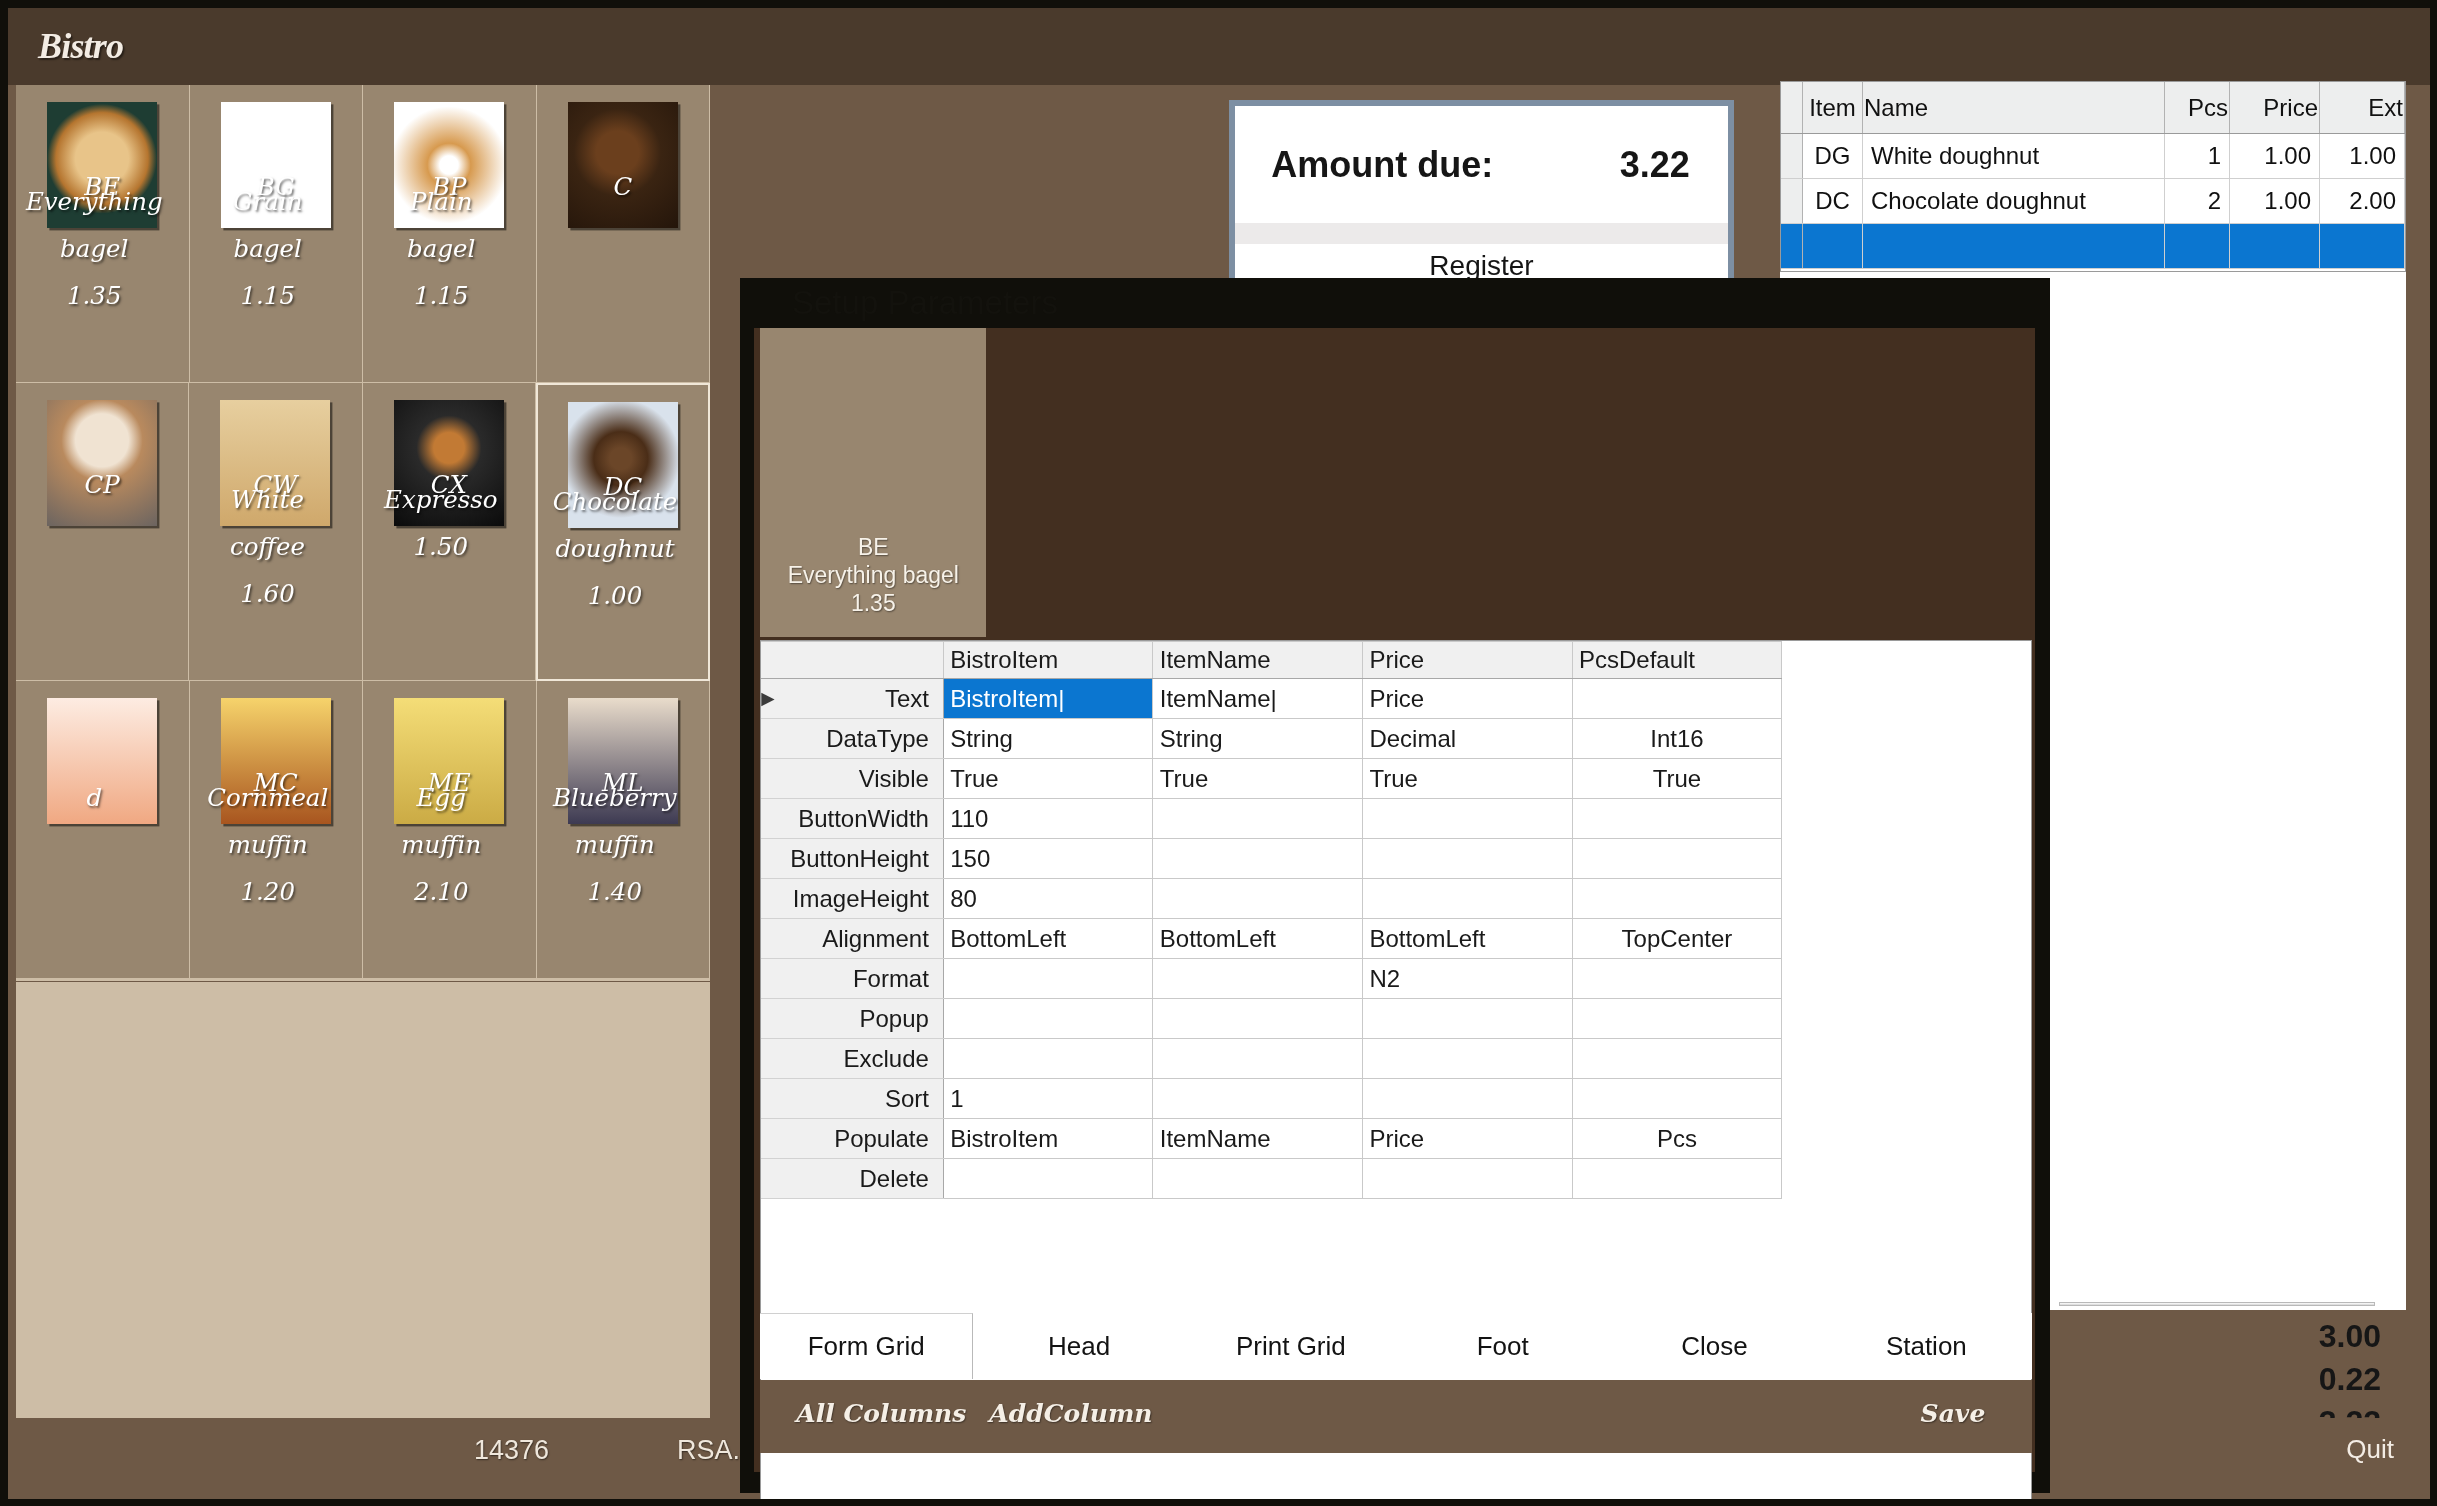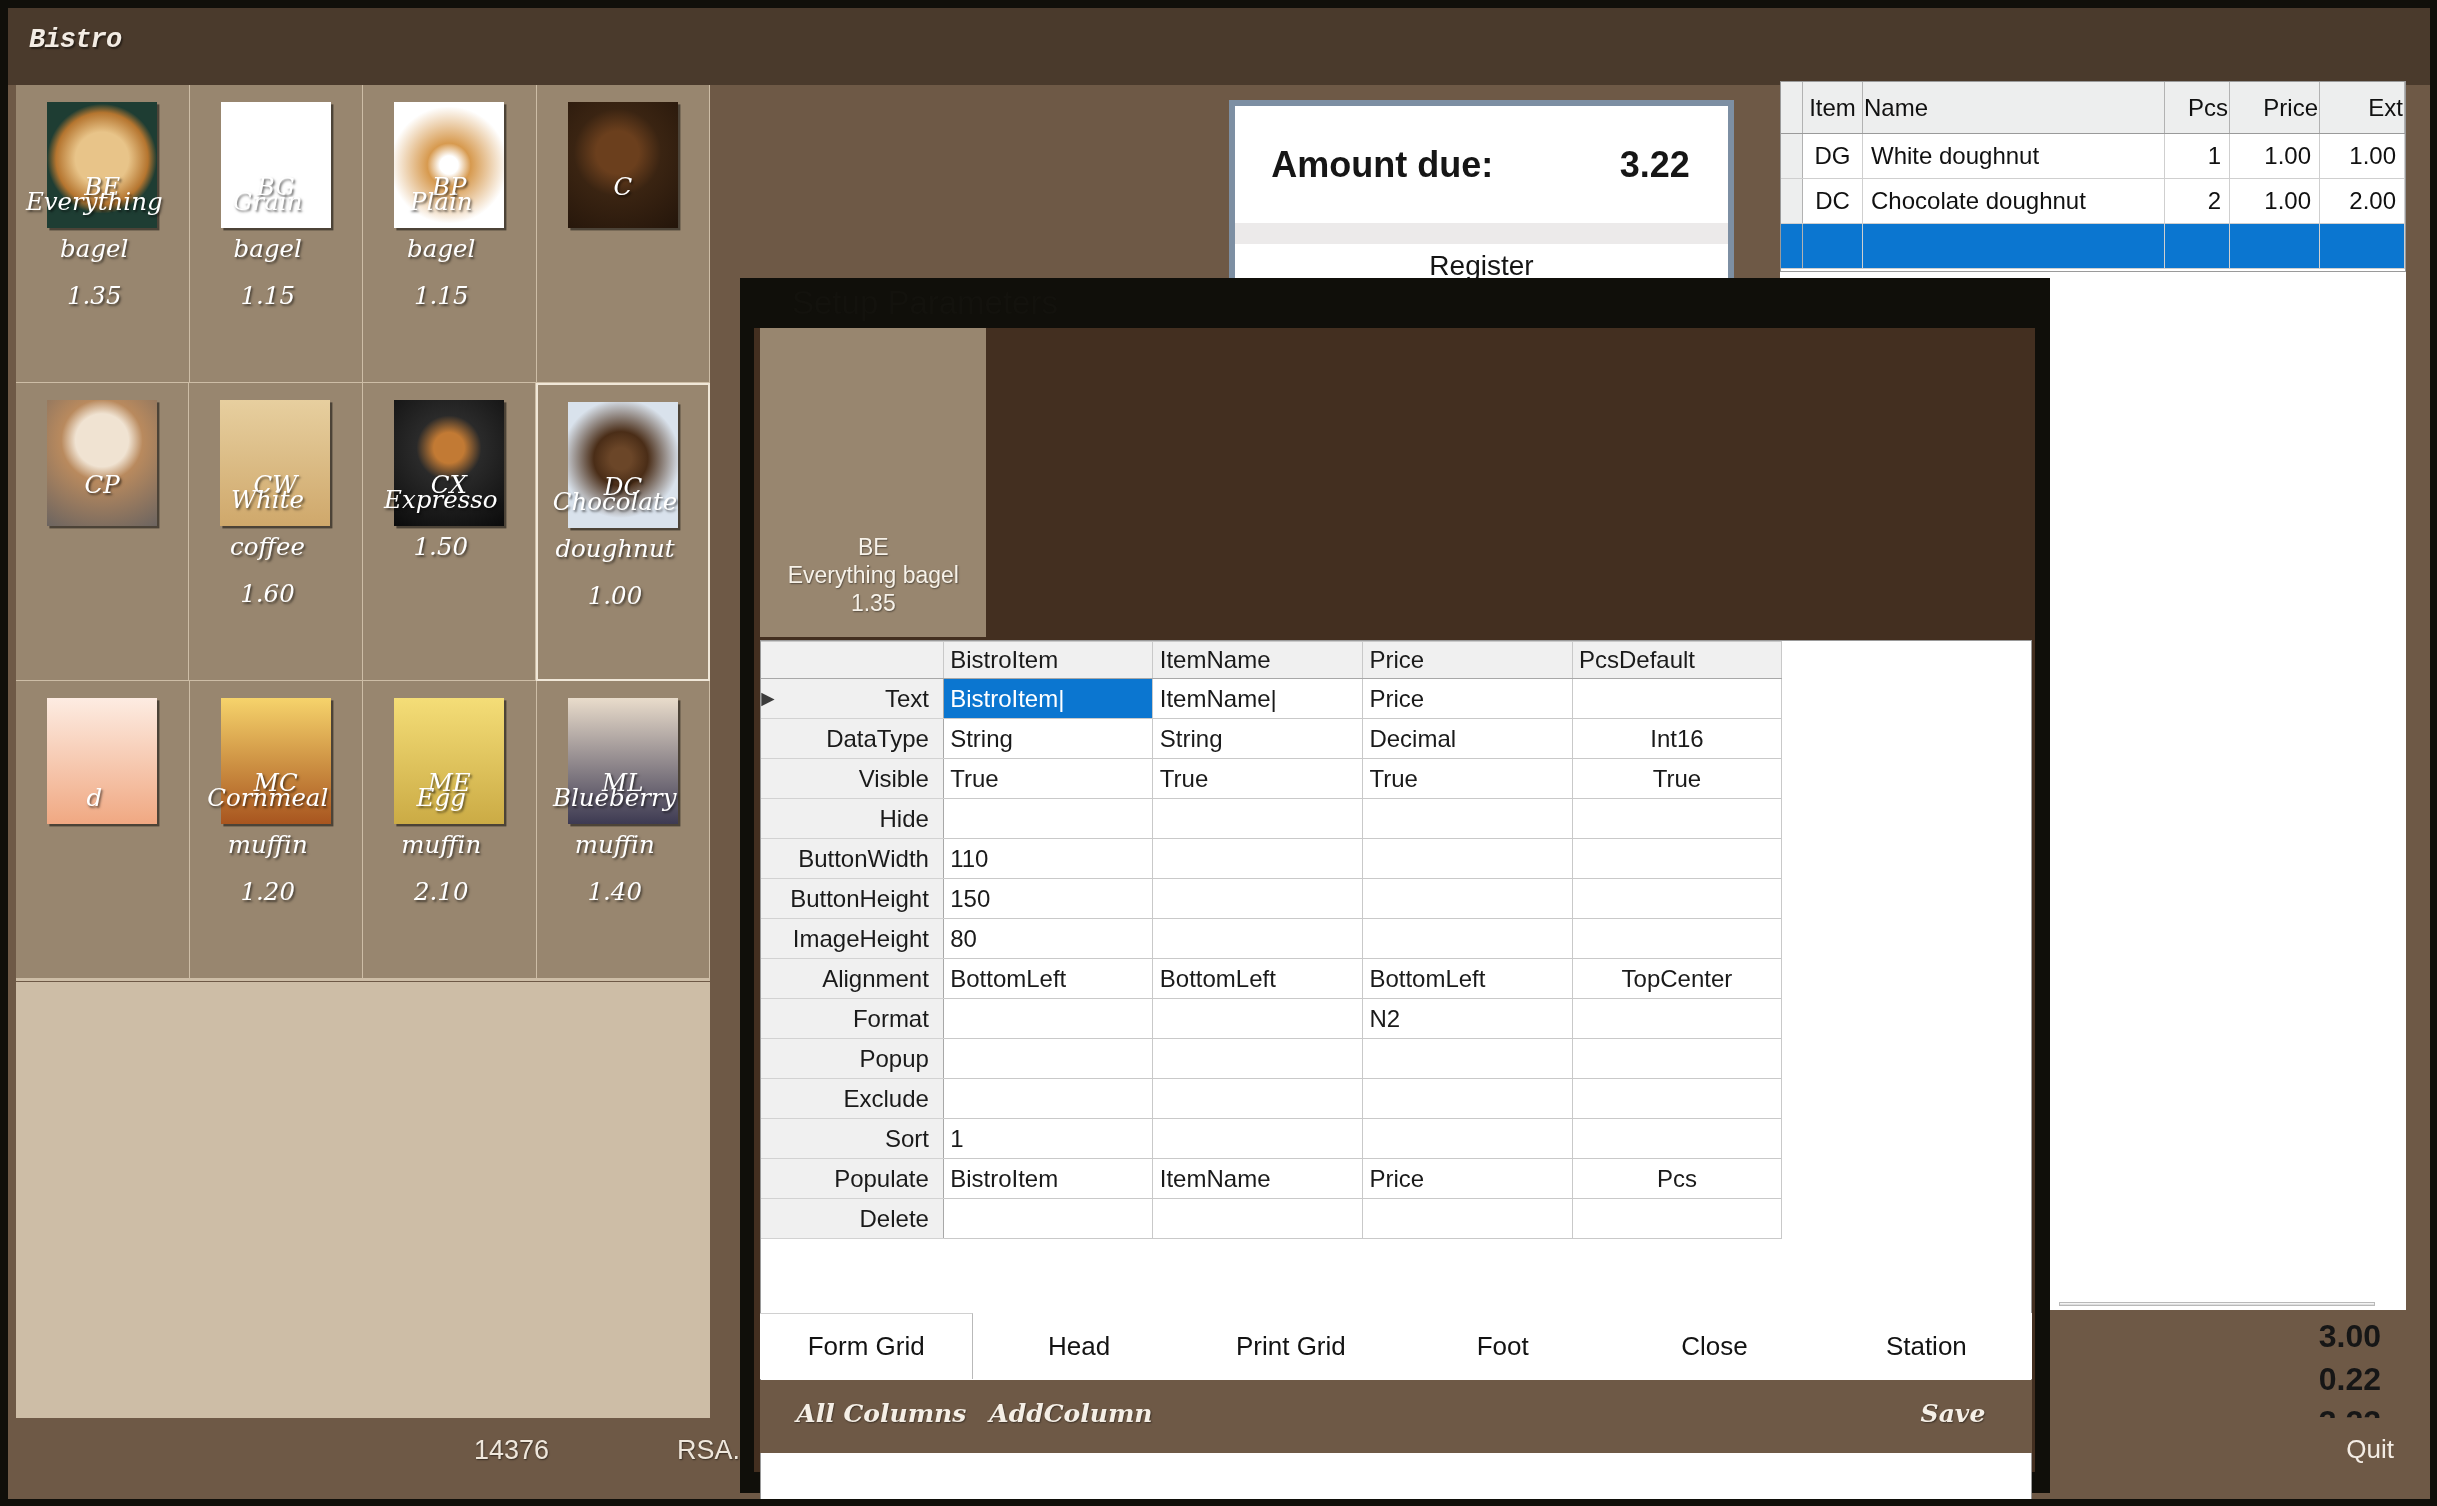--- a/index.html
+++ b/index.html
@@ -5,22 +5,22 @@
   html,body{margin:0;padding:0;background:#100f0a;}
   body{width:2438px;height:1507px;position:relative;overflow:hidden;
        font-family:"Liberation Sans",sans-serif;}
 
   
   #app-window{position:absolute;left:8px;top:8px;width:2422px;height:1491px;
               background:#6e5946;overflow:hidden;}
 
   
   #title-bar{position:absolute;left:0;top:0;width:2422px;height:77px;background:#4a3a2c;}
-  #app-title{position:absolute;left:21px;top:17.4px;font-family:Liberation Mono, monospace;
-             font-style:italic;font-weight:bold;font-size:27px;color:#f3ece4;
+  #app-title{position:absolute;left:30px;top:17.4px;font-family:Liberation Serif, serif;
+             font-style:italic;font-weight:bold;font-size:36px;color:#f3ece4;
              letter-spacing:-0.8px;text-shadow:1.6px 1.6px 1.6px rgba(0,0,0,.45);}
 
   
   #product-grid{position:absolute;left:8px;top:77px;width:694px;height:896px;
                 background:#cdbda6;}
   .prod-row{display:flex;height:298px;}
   .prod-cell{width:224px;height:298px;background:#98866f;
              border-right:1.6px solid #cdbda6;border-bottom:1.6px solid #cdbda6;
              position:relative;box-sizing:border-box;}
   .prod-cell.sel{border:2.4px solid #f0e7d8;}
@@ -391,28 +391,20 @@
               <tr>
                 <td class="arrowcell"></td>
                 <td class="rowhdr col-rowhdr">Visible</td>
                 <td class="col-v">True</td>
                 <td class="col-v">True</td>
                 <td class="col-v">True</td>
                 <td class="col-v ctr">True</td>
               </tr>
               <tr>
                 <td class="arrowcell"></td>
-                <td class="rowhdr col-rowhdr">Hide</td>
-                <td class="col-v">&nbsp;</td>
-                <td class="col-v">&nbsp;</td>
-                <td class="col-v">&nbsp;</td>
-                <td class="col-v ctr">&nbsp;</td>
-              </tr>
-              <tr>
-                <td class="arrowcell"></td>
                 <td class="rowhdr col-rowhdr">ButtonWidth</td>
                 <td class="col-v">110</td>
                 <td class="col-v">&nbsp;</td>
                 <td class="col-v">&nbsp;</td>
                 <td class="col-v ctr">&nbsp;</td>
               </tr>
               <tr>
                 <td class="arrowcell"></td>
                 <td class="rowhdr col-rowhdr">ButtonHeight</td>
                 <td class="col-v">150</td>

